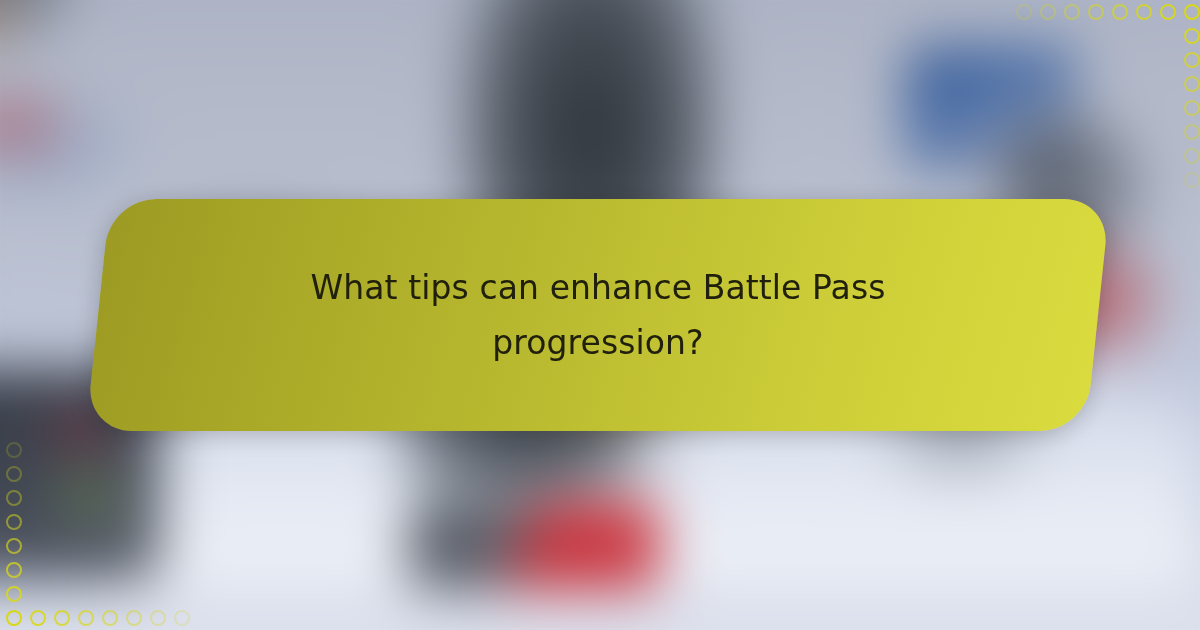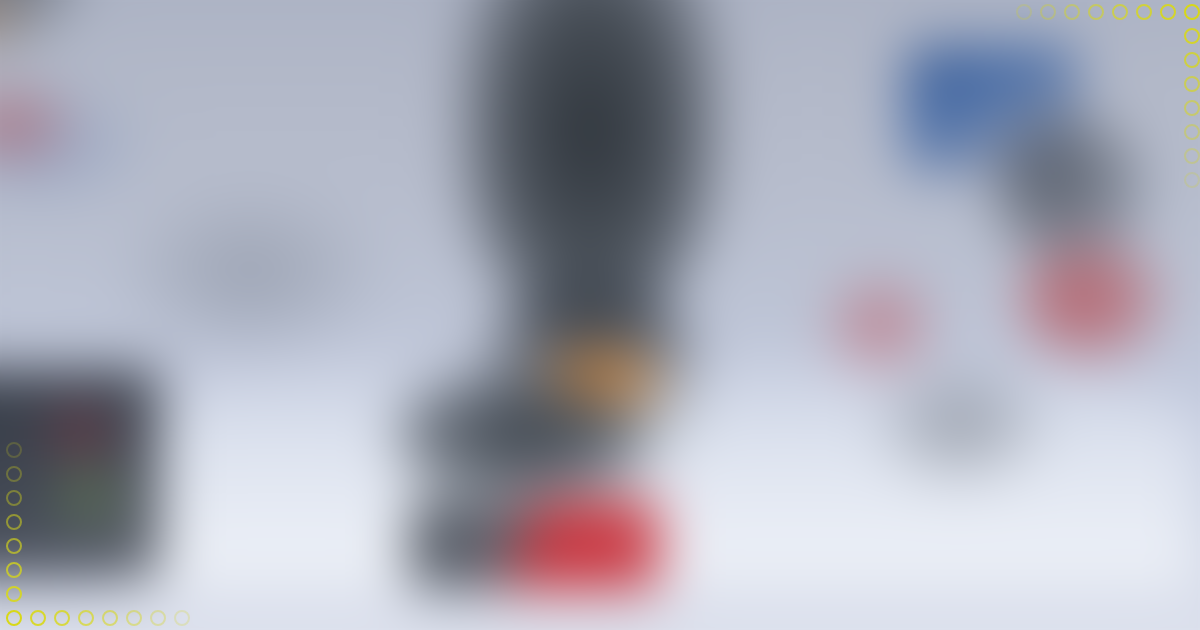--- a/index.html
+++ b/index.html
@@ -323,14 +323,21 @@
       <div class="dot" style="left: 6px; top: 180px; width: 16px; height: 16px; border-color: rgb(216, 216, 23); opacity: 1;"></div>
       <div class="dot" style="left: 30px; top: 180px; width: 16px; height: 16px; border-color: rgb(216, 216, 23); opacity: 0.9;"></div>
       <div class="dot" style="left: 54px; top: 180px; width: 16px; height: 16px; border-color: rgb(216, 216, 23); opacity: 0.8;"></div>
       <div class="dot" style="left: 78px; top: 180px; width: 16px; height: 16px; border-color: rgb(216, 216, 23); opacity: 0.68;"></div>
       <div class="dot" style="left: 102px; top: 180px; width: 16px; height: 16px; border-color: rgb(216, 216, 23); opacity: 0.56;"></div>
       <div class="dot" style="left: 126px; top: 180px; width: 16px; height: 16px; border-color: rgb(216, 216, 23); opacity: 0.44;"></div>
       <div class="dot" style="left: 150px; top: 180px; width: 16px; height: 16px; border-color: rgb(216, 216, 23); opacity: 0.32;"></div>
       <div class="dot" style="left: 174px; top: 180px; width: 16px; height: 16px; border-color: rgb(216, 216, 23); opacity: 0.22;"></div>
     </div>
 
+  <div id="card-wrap">
+    <div id="card-shape"></div>
+    <div id="card-text">
+      <div class="card-line">What tips can enhance Battle Pass</div>
+      <div class="card-line">progression?</div>
+    </div>
+  </div>
 
 </div>
 
 </body></html>

